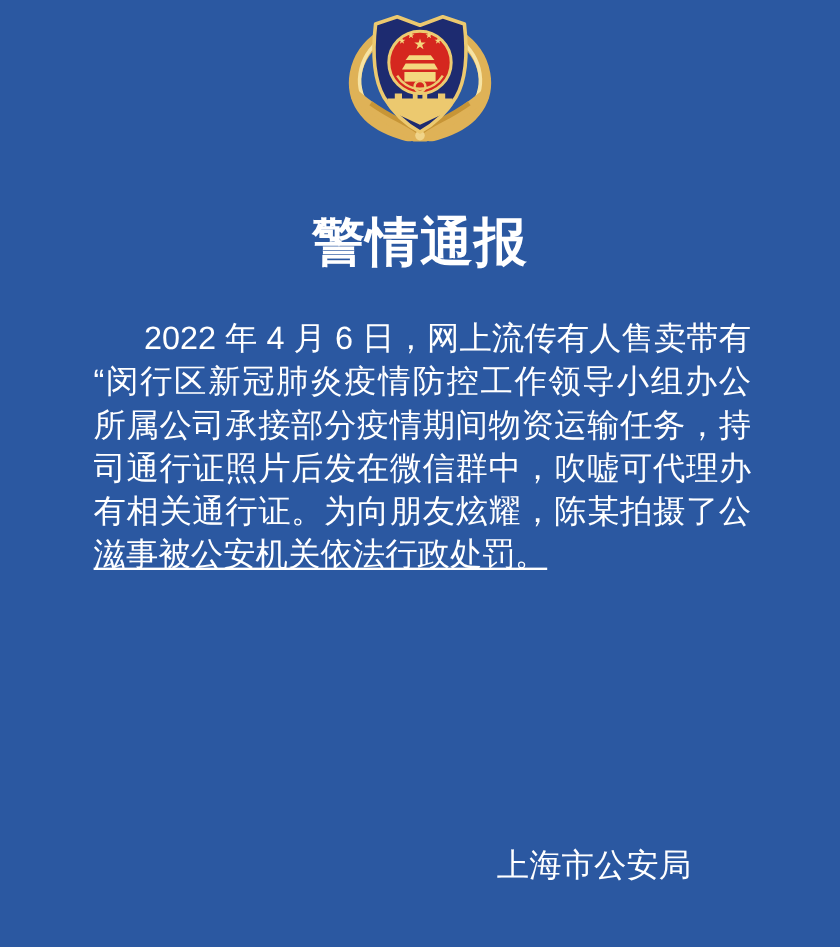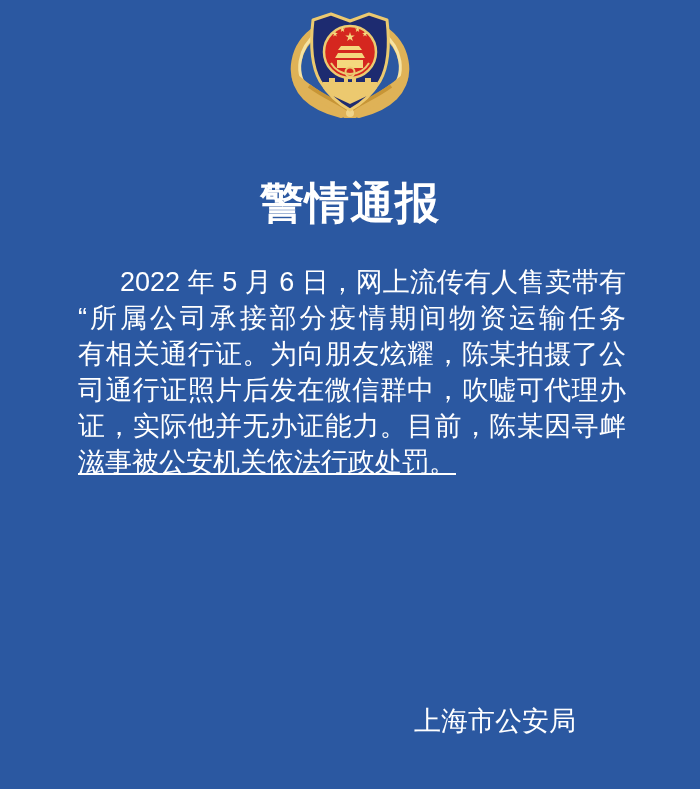--- a/index.html
+++ b/index.html
@@ -99,25 +99,25 @@
         </g>
         <path d="M46,57 A22,22 0 0 0 84,57" fill="none" stroke="#eccb71" stroke-width="2"></path>
         <circle cx="65" cy="66" r="4.5" fill="none" stroke="#eccb71" stroke-width="2"></circle>
       </g>
     </svg>
   </div>
 
   <h1 class="notice-title">警情通报</h1>
 
   <div class="notice-body">
-    <div class="body-line first">2022 年 5 月 6 日，网上流传有人售卖带有</div>
-    <div class="body-line">“所属公司承接部分疫情期间物资运输任务</div>
+    <div class="body-line first">2022 年 4 月 6 日，网上流传有人售卖带有</div>
+    <div class="body-line">“闵行区新冠肺炎疫情防控工作领导小组办公</div>
+    <div class="body-line">所属公司承接部分疫情期间物资运输任务，持</div>
+    <div class="body-line">司通行证照片后发在微信群中，吹嘘可代理办</div>
     <div class="body-line">有相关通行证。为向朋友炫耀，陈某拍摄了公</div>
-    <div class="body-line">司通行证照片后发在微信群中，吹嘘可代理办</div>
-    <div class="body-line">证，实际他并无办证能力。目前，陈某因寻衅</div>
     <div class="body-line last">滋事被公安机关依法行政处罚。</div>
   </div>
 
   <div class="signature">
     <div>上海市公安局</div>
   </div>
 
 </div>
 
 </body></html>

